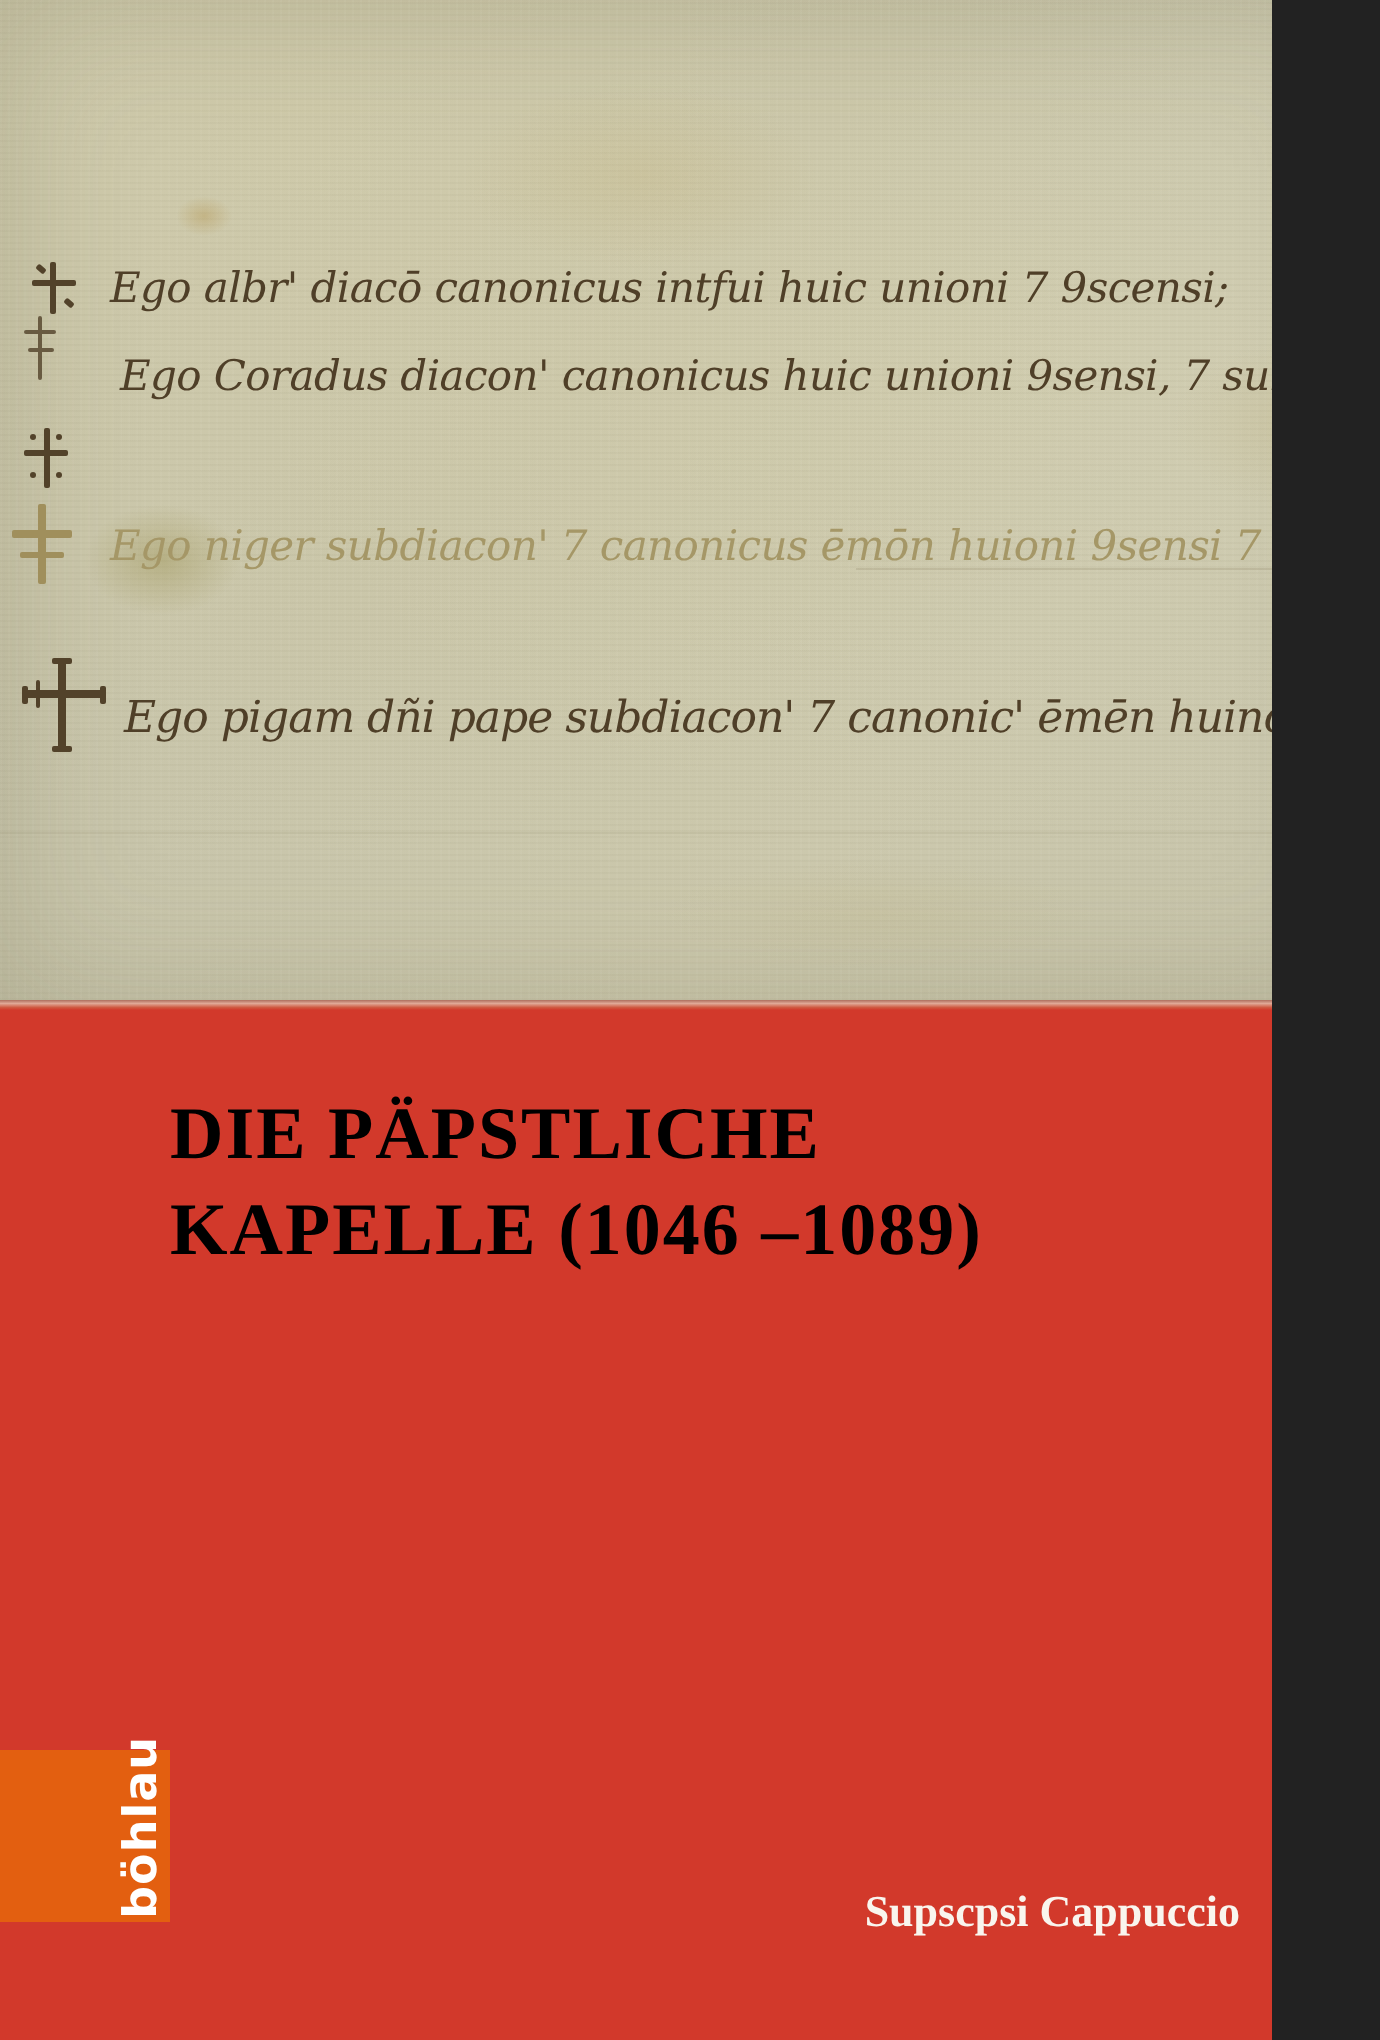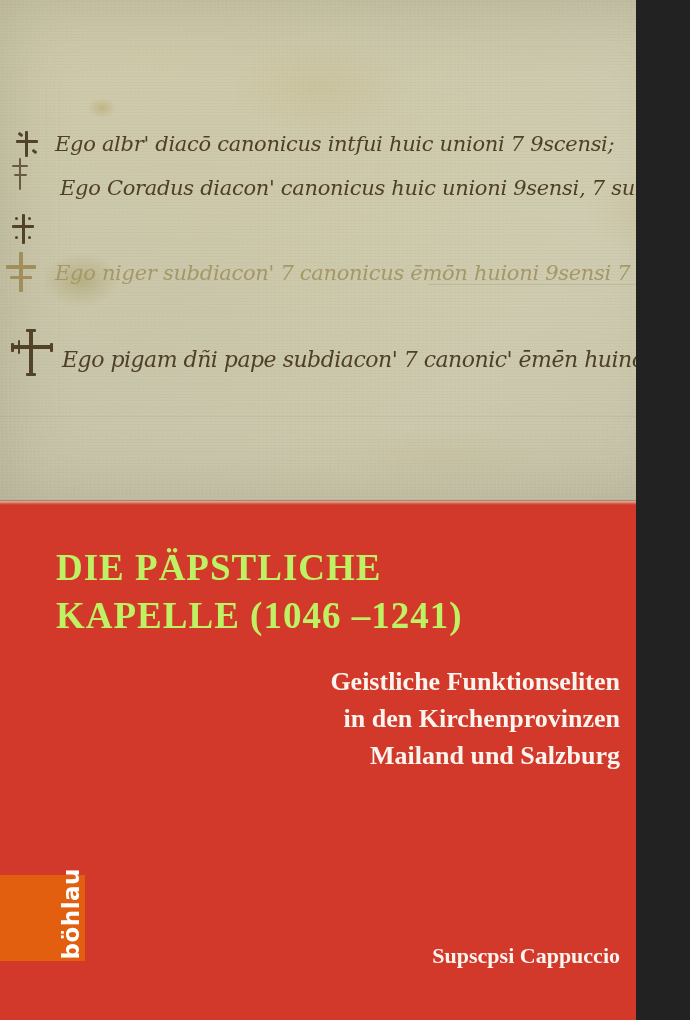--- a/index.html
+++ b/index.html
@@ -82,22 +82,22 @@
   
   .red-band{
     position:absolute;left:0;top:500px;width:690px;height:520px;
     background:#d2392b;
   }
   .band-edge{
     position:absolute;left:0;top:0;width:100%;height:5px;
     background:linear-gradient(to bottom,#ad6e5e 0%,#e0a896 35%,#cf5a42 75%,#d2392b 100%);
   }
   .title{
-    position:absolute;left:56px;top:44px;margin:0;
-    color:#bef264;font-weight:700;font-size:37px;line-height:48px;
+    position:absolute;left:85px;top:44px;margin:0;
+    color:#000000;font-weight:700;font-size:37px;line-height:48px;
     letter-spacing:1px;white-space:nowrap;
   }
   .subtitle{
     position:absolute;right:70px;top:163px;
     color:#f9f5ee;font-weight:700;font-size:26px;line-height:37px;
     text-align:right;white-space:nowrap;
   }
   .author{
     position:absolute;right:70px;top:443px;
     color:#f9f5ee;font-weight:600;font-size:22px;white-space:nowrap;
@@ -174,28 +174,23 @@
     <div class="ms-line l5">
       <span class="ms-text">Ego pigam dñi pape subdiacon' 7 canonic' ēmēn huinoni 9sensi. 7 Supscpsi. —</span>
     </div>
   </div>
 
   <div class="red-band">
     <div class="band-edge"></div>
 
     <h1 class="title">
       <span style="display:block">DIE PÄPSTLICHE</span>
-      <span style="display:block">KAPELLE (1046 –1241)</span>
+      <span style="display:block">KAPELLE (1046 –1089)</span>
     </h1>
 
-    <div class="subtitle">
-      <span style="display:block">Geistliche Funktionseliten</span>
-      <span style="display:block">in den Kirchenprovinzen</span>
-      <span style="display:block">Mailand und Salzburg</span>
-    </div>
 
     <div class="logo-square">
       <span class="logo-text">böhlau</span>
     </div>
 
     <div class="author">Supscpsi Cappuccio</div>
   </div>
 
 </div>
 

